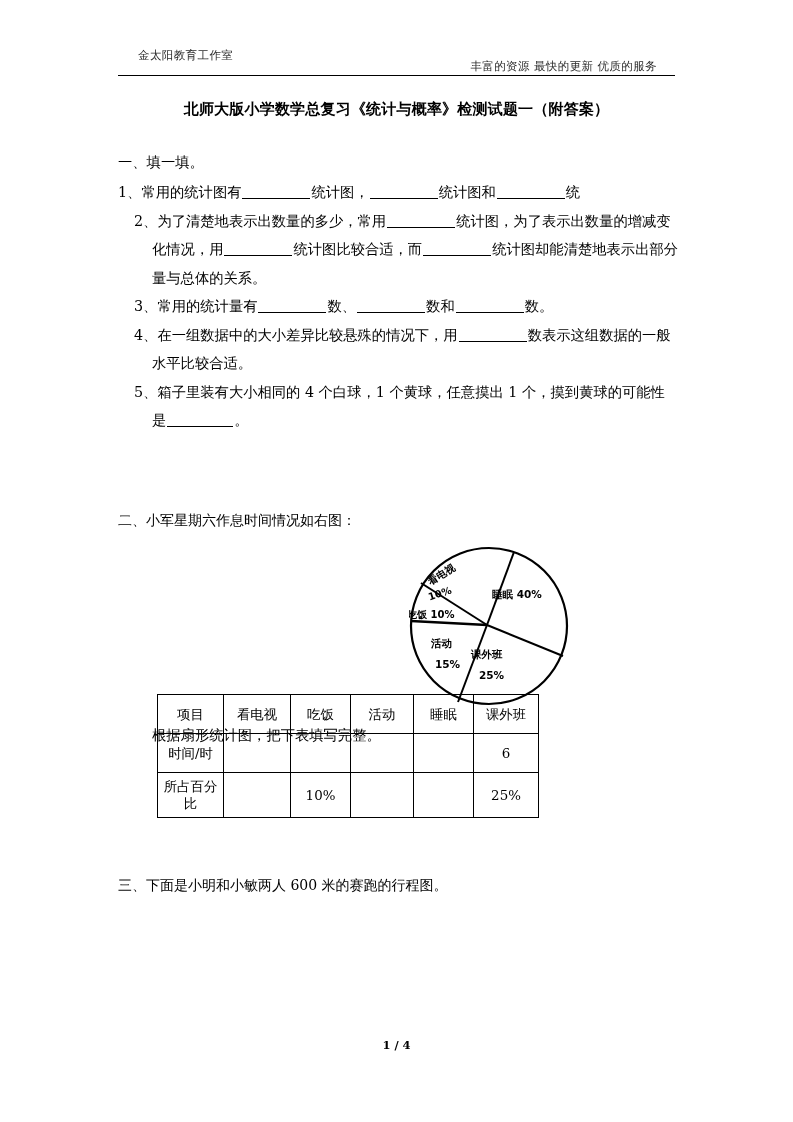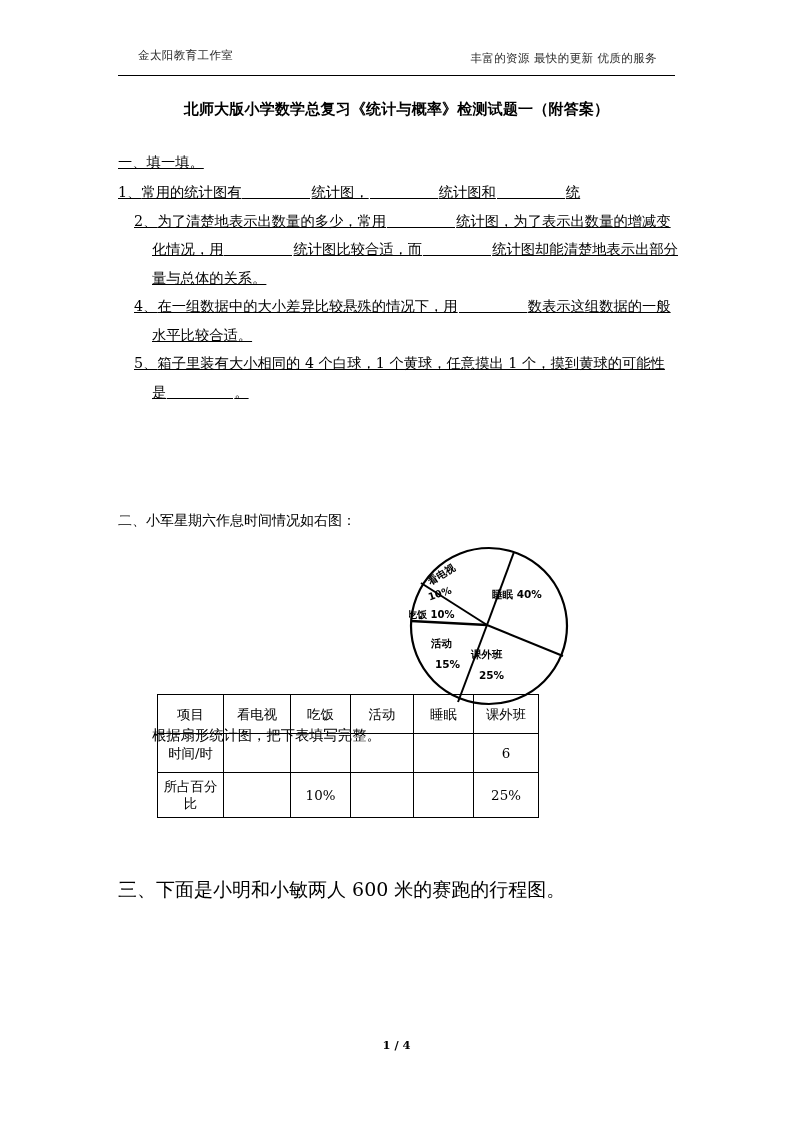--- a/index.html
+++ b/index.html
@@ -35,21 +35,21 @@
     position: absolute;
     left: 20px;
     bottom: 12px;
     font-size: 11.5px;
     letter-spacing: .4px;
     color: #2b2b2b;
   }
   .doc-header .hdr-right {
     position: absolute;
     right: 18px;
-    bottom: 9px;
+    bottom: 1px;
     font-size: 11.5px;
     letter-spacing: .4px;
     color: #2b2b2b;
   }
 
   
   .doc-title {
     position: absolute;
     left: 0;
     right: 0;
@@ -61,21 +61,20 @@
   }
 
   
   .content {
     position: absolute;
     left: 118px;
     top: 148px;
     width: 560px;
     font-size: 14.3px;
     line-height: 28px;
-    text-decoration: underline;
   }
 
   .sec-head {
     margin: 0 0 2px 0;
   }
   .qitem {
     display: block;
     margin: 0;
     padding-left: 34px;
     text-indent: -18px;
@@ -156,21 +155,21 @@
   .stat-table col.c5 { width: 65px; }
   .stat-table tr.r2 td { height: 44px; }
   .num-cell {
     font-family: "DejaVu Serif", "Liberation Serif", serif;
   }
 
   .sec3-head {
     position: absolute;
     left: 118px;
     top: 877px;
-    font-size: 19px;
+    font-size: 14px;
   }
 
   
   .doc-footer {
     position: absolute;
     left: 0;
     right: 0;
     top: 1038px;
     text-align: center;
     font-size: 11.5px;
@@ -195,20 +194,23 @@
     <div class="sec-head">一、填一填。</div>
 
     <div class="qitem flow">
       <span class="q-num">1、</span><span>常用的统计图有</span><span class="blank"></span><span>统计图，</span><span class="blank"></span><span>统计图和</span><span class="blank"></span><span>统</span>
     </div>
 
     <div class="qitem">
       <span class="q-num">2、</span><span>为了清楚地表示出数量的多少，常用</span><span class="blank"></span><span>统计图，为了表示出数量的增减变化情况，用</span><span class="blank"></span><span>统计图比较合适，而</span><span class="blank"></span><span>统计图却能清楚地表示出部分量与总体的关系。</span>
     </div>
 
+    <div class="qitem">
+      <span class="q-num">3、</span><span>常用的统计量有</span><span class="blank"></span><span>数、</span><span class="blank"></span><span>数和</span><span class="blank"></span><span>数。</span>
+    </div>
 
     <div class="qitem">
       <span class="q-num">4、</span><span>在一组数据中的大小差异比较悬殊的情况下，用</span><span class="blank"></span><span>数表示这组数据的一般水平比较合适。</span>
     </div>
 
     <div class="qitem">
       <span class="q-num">5、</span><span>箱子里装有大小相同的 4 个白球，1 个黄球，任意摸出 1 个，摸到黄球的可能性是</span><span class="blank short"></span><span>。</span>
     </div>
 
   </div>

